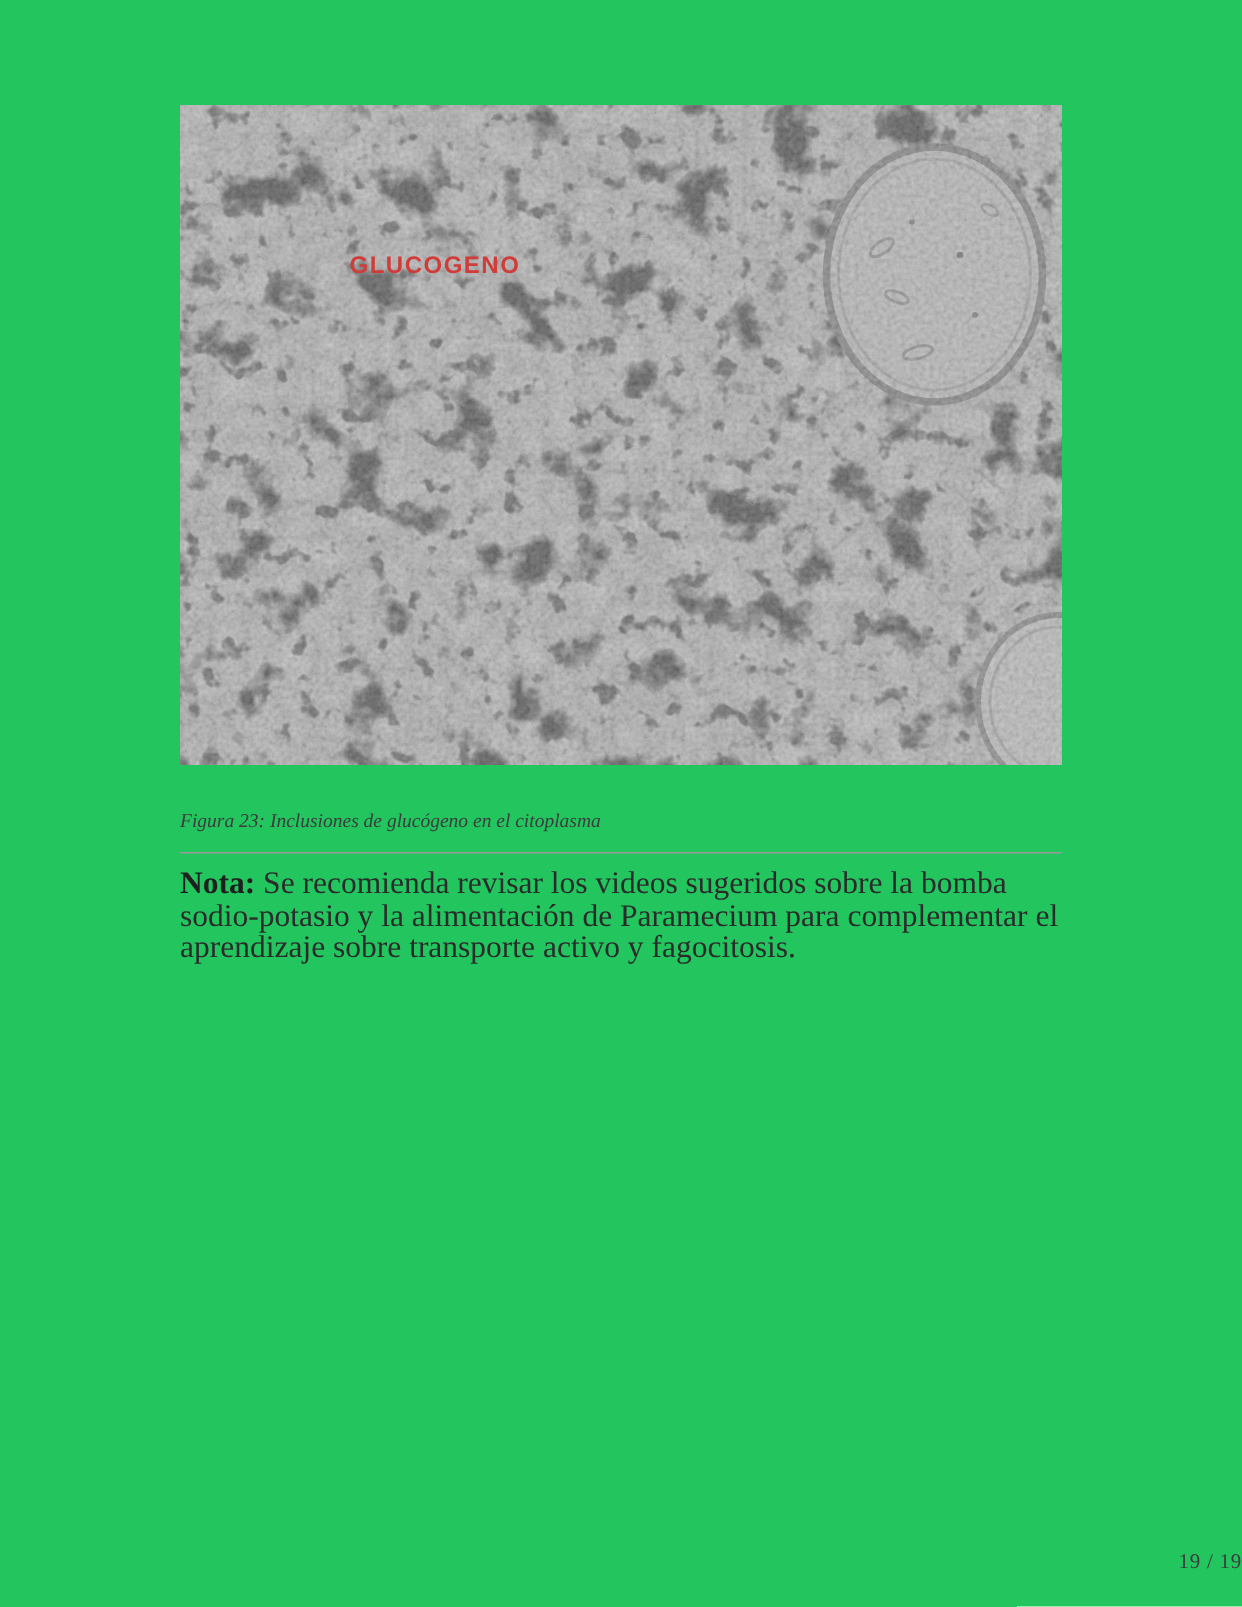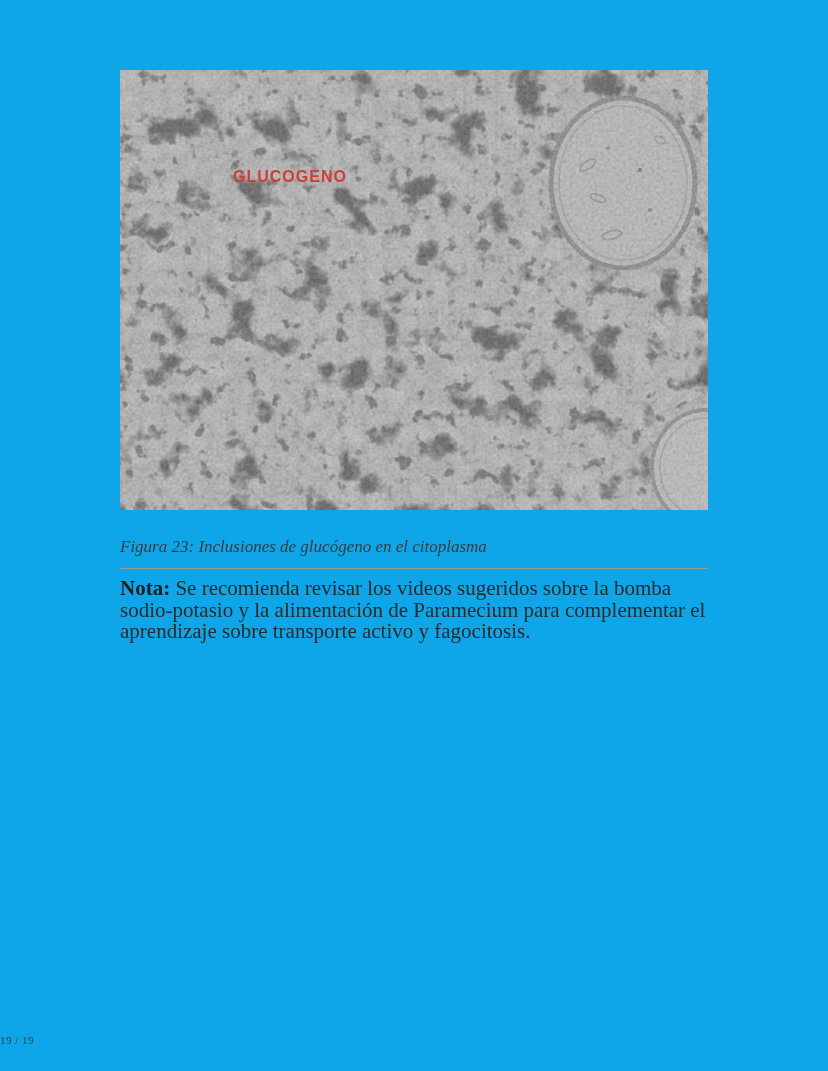--- a/index.html
+++ b/index.html
@@ -1,20 +1,20 @@
 <!DOCTYPE html>
 <html><head>
 <meta charset="utf-8">
 <style>
   html, body { margin: 0; padding: 0; background: #ffffff; }
   .page {
     position: relative;
     width: 828px;
     height: 1071px;
-    background: #0ea5e9;
+    background: #22c55e;
     font-family: "Liberation Serif", serif;
     overflow: hidden;
   }
   .em-figure {
     position: absolute;
     left: 120px;
     top: 70px;
     width: 588px;
     height: 440px;
     margin: 0;
@@ -25,21 +25,21 @@
     font-weight: bold;
     font-size: 16px;
     letter-spacing: 1px;
   }
   .figure-caption {
     position: absolute;
     left: 120px;
     top: 538px;
     width: 588px;
     font-style: italic;
-    font-size: 17px;
+    font-size: 13px;
     line-height: 17px;
     color: #3c3c3c;
   }
   .divider {
     position: absolute;
     left: 120px;
     top: 568px;
     width: 588px;
     height: 0;
     border: none;
@@ -55,22 +55,22 @@
     font-size: 21px;
     line-height: 21.5px;
     color: #2b2b2b;
   }
   .note-paragraph strong { font-weight: bold; color: #1f1f1f; }
   .page-footer {
     position: absolute;
     left: 0;
     right: 0;
     top: 1034px;
-    text-align: left;
-    font-size: 11px;
+    text-align: right;
+    font-size: 14px;
     color: #3c3c3c;
     letter-spacing: 0.5px;
   }
 </style>
 </head>
 <body>
 
 <div class="page">
 
   <figure class="em-figure">

